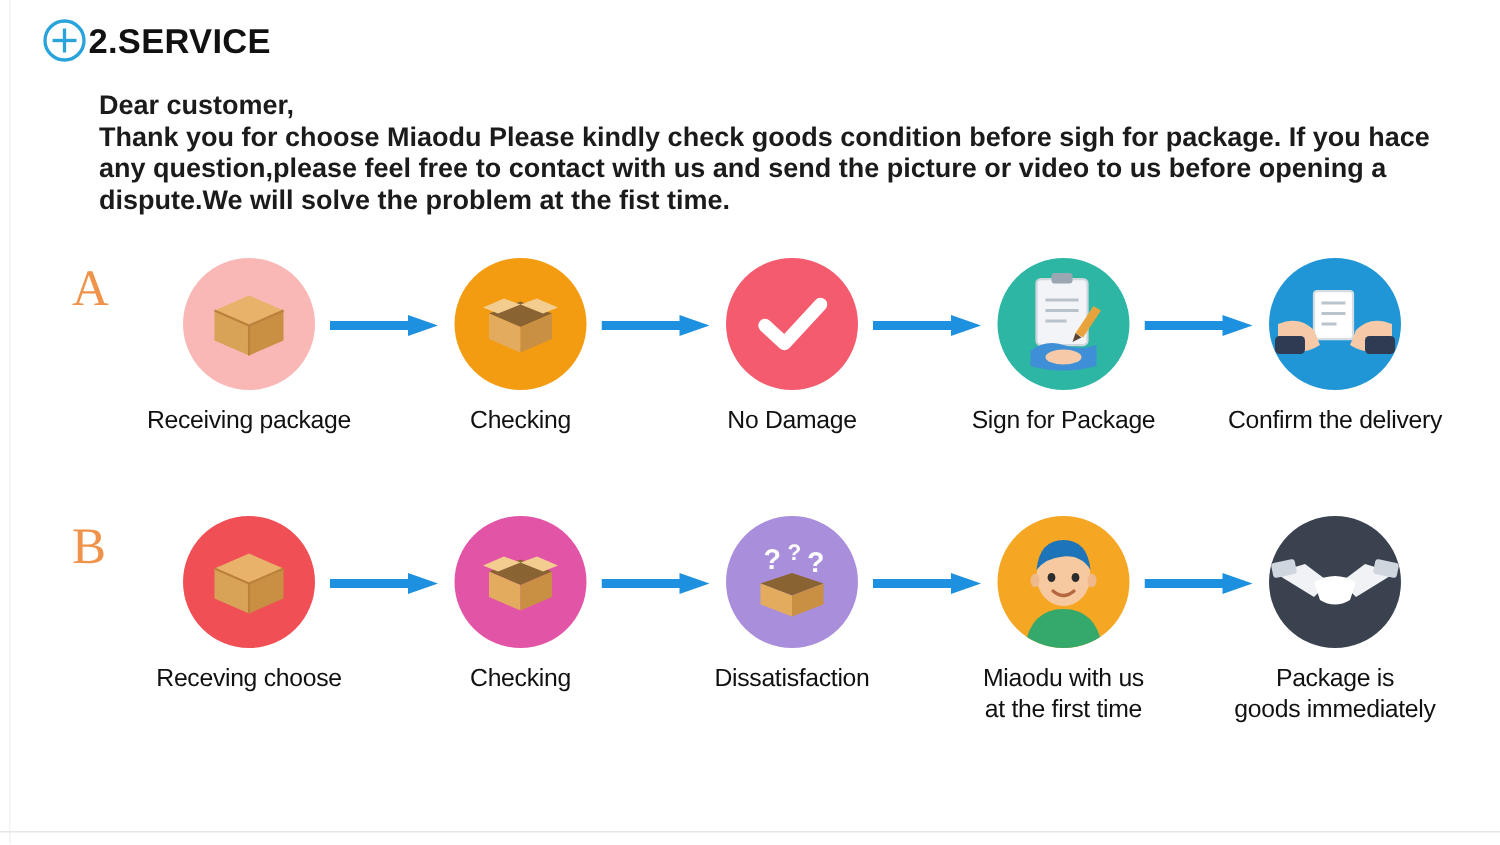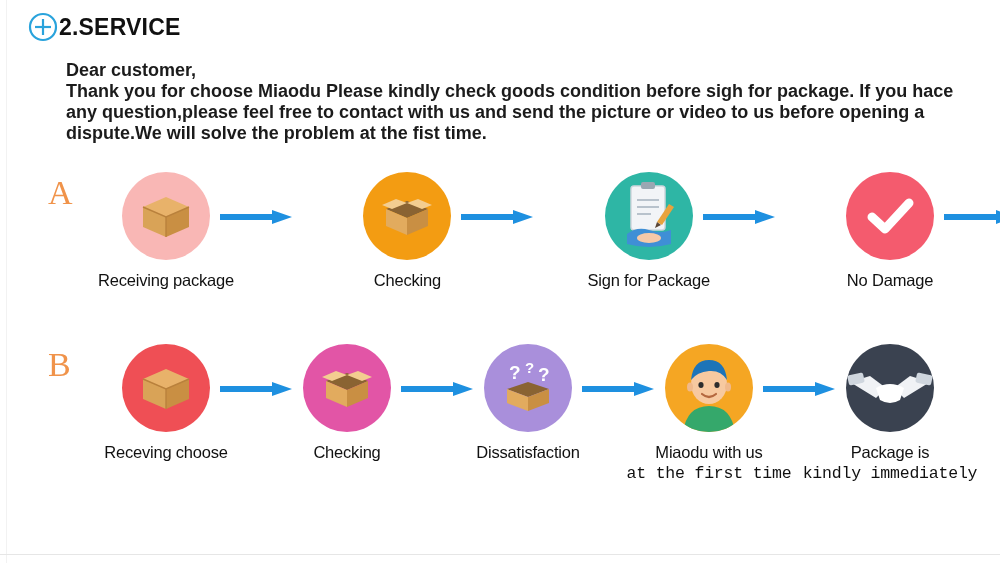--- a/index.html
+++ b/index.html
@@ -106,21 +106,21 @@
   }
   .caption {
     margin-top: 10px;
     font-size: 16.5px;
     color: #111111;
     text-align: center;
     line-height: 21px;
     font-family: "Liberation Sans", sans-serif;
     letter-spacing: -0.2px;
   }
-  .caption .l2 { display: block; font-family: Liberation Mono, monospace; }
+  .caption .l2 { display: block; }
 
   
   .arrow {
     position: absolute;
     top: 38px;
     right: -36px;
     width: 72px;
     height: 14px;
   }
 
@@ -194,20 +194,36 @@
           <svg width="62" height="62" viewBox="0 0 62 62">
             <polygon points="10,24 31,16 52,24 31,33" fill="#8a6332"></polygon>
             <polygon points="10,24 31,33 31,50 10,41" fill="#e2ab5e"></polygon>
             <polygon points="31,33 52,24 52,41 31,50" fill="#c98f43"></polygon>
             <polygon points="6,20 20,14 31,18 16,24" fill="#f3cd90"></polygon>
             <polygon points="56,20 42,14 31,18 46,24" fill="#f3cd90"></polygon>
           </svg>
         </div>
         <div class="caption">
           <span>Checking</span>
+        </div>
+        <span class="arrow">
+          <svg width="72" height="14" viewBox="0 0 72 14">
+            <polygon points="0,4 52,4 52,0 72,7 52,14 52,10 0,10" fill="#1e90e0"></polygon>
+          </svg>
+        </span>
+      </div>
+
+      <div class="step">
+        <div class="circle" style="background:#f45b6e;">
+          <svg width="62" height="62" viewBox="0 0 62 62">
+            <polyline points="13,32 26,44 50,18" fill="none" stroke="#ffffff" stroke-width="9" stroke-linecap="round" stroke-linejoin="round"></polyline>
+          </svg>
+        </div>
+        <div class="caption">
+          <span>No Damage</span>
         </div>
         <span class="arrow">
           <svg width="72" height="14" viewBox="0 0 72 14">
             <polygon points="0,4 52,4 52,0 72,7 52,14 52,10 0,10" fill="#1e90e0"></polygon>
           </svg>
         </span>
       </div>
 
       <div class="step">
         <div class="circle" style="background:#2eb6a5;">
@@ -227,35 +243,36 @@
           <span>Sign for Package</span>
         </div>
         <span class="arrow">
           <svg width="72" height="14" viewBox="0 0 72 14">
             <polygon points="0,4 52,4 52,0 72,7 52,14 52,10 0,10" fill="#1e90e0"></polygon>
           </svg>
         </span>
       </div>
 
       <div class="step">
-        <div class="circle" style="background:#f45b6e;">
-          <svg width="62" height="62" viewBox="0 0 62 62">
-            <polyline points="13,32 26,44 50,18" fill="none" stroke="#ffffff" stroke-width="9" stroke-linecap="round" stroke-linejoin="round"></polyline>
-          </svg>
-        </div>
-        <div class="caption">
-          <span>No Damage</span>
-        </div>
-        <span class="arrow">
-          <svg width="72" height="14" viewBox="0 0 72 14">
-            <polygon points="0,4 52,4 52,0 72,7 52,14 52,10 0,10" fill="#1e90e0"></polygon>
-          </svg>
-        </span>
-      </div>
-
+        <div class="circle" style="background:#2196d6;">
+          <svg width="88" height="88" viewBox="0 0 88 88">
+            <rect x="30" y="22" width="26" height="32" rx="2" fill="#ffffff" stroke="#d5dde4" stroke-width="1.5"></rect>
+            <line x1="35" y1="30" x2="51" y2="30" stroke="#b9c4cd" stroke-width="2"></line>
+            <line x1="35" y1="37" x2="51" y2="37" stroke="#b9c4cd" stroke-width="2"></line>
+            <line x1="35" y1="44" x2="45" y2="44" stroke="#b9c4cd" stroke-width="2"></line>
+            <path d="M6,44 q14,-6 24,4 l4,10 q-12,8 -28,2 z" fill="#f6c9a8"></path>
+            <path d="M82,44 q-14,-6 -24,4 l-4,10 q12,8 28,2 z" fill="#f6c9a8"></path>
+            <rect x="4" y="52" width="20" height="12" rx="3" fill="#2f3b52"></rect>
+            <rect x="64" y="52" width="20" height="12" rx="3" fill="#2f3b52"></rect>
+          </svg>
+        </div>
+        <div class="caption">
+          <span>Confirm the delivery</span>
+        </div>
+      </div>
 
     </div>
   </div>
 
   <div class="row" id="row-b">
     <div class="row-letter">B</div>
     <div class="steps">
 
       <div class="step">
         <div class="circle" style="background:#ef4f55;">
@@ -347,21 +364,21 @@
           <svg width="88" height="88" viewBox="0 0 88 88">
             <path d="M4,38 l20,-6 l16,12 l-10,10 z" fill="#f0f2f5"></path>
             <path d="M84,38 l-20,-6 l-16,12 l10,10 z" fill="#f0f2f5"></path>
             <path d="M30,44 q14,-8 28,0 l-4,12 q-10,6 -20,0 z" fill="#ffffff"></path>
             <rect x="2" y="30" width="16" height="10" rx="2" fill="#cfd6de" transform="rotate(-12 10 35)"></rect>
             <rect x="70" y="30" width="16" height="10" rx="2" fill="#cfd6de" transform="rotate(12 78 35)"></rect>
           </svg>
         </div>
         <div class="caption">
           <span>Package is</span>
-          <span class="l2">kindly immediately</span>
+          <span class="l2">goods immediately</span>
         </div>
       </div>
 
     </div>
   </div>
 
   <div id="bottom-rule"></div>
 </div>
 
 </body></html>

